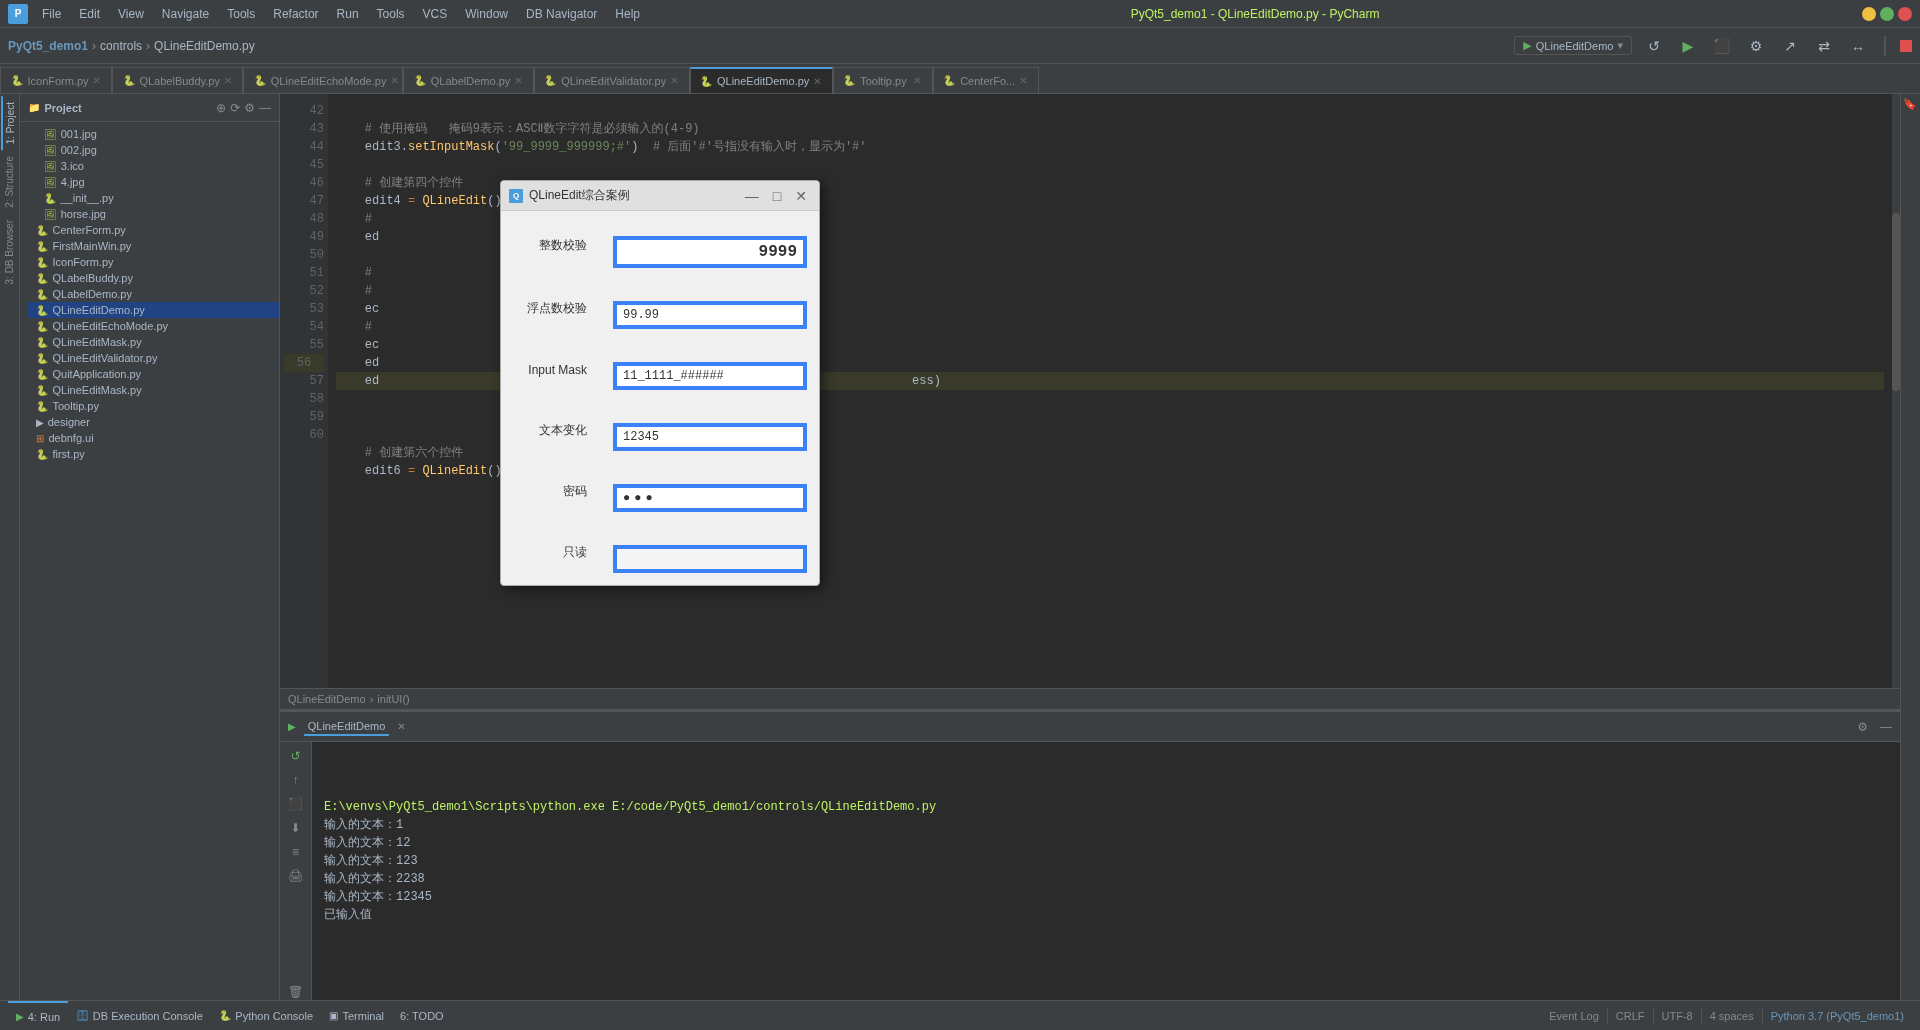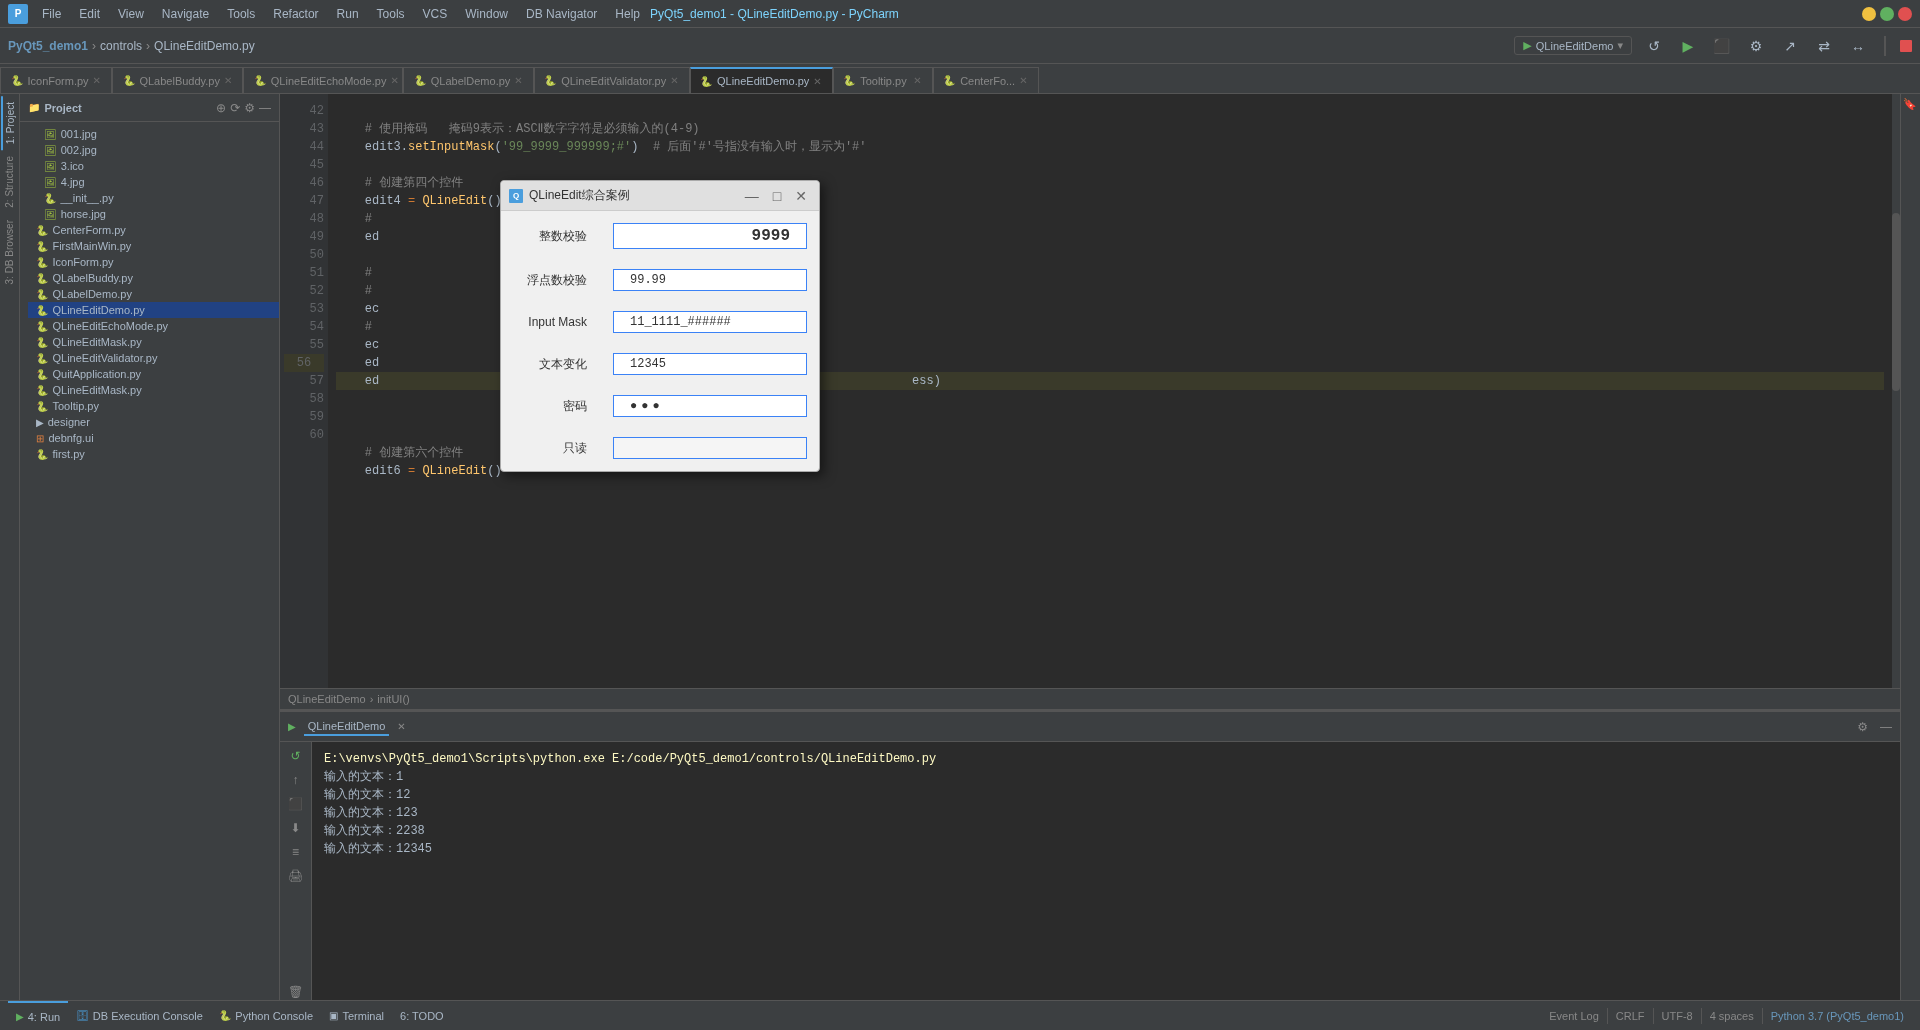--- a/index.html
+++ b/index.html
@@ -1,21 +1,21 @@
 <!DOCTYPE html>
 <html><head>
   <meta charset="utf-8">
   <style>
     * { margin: 0; padding: 0; box-sizing: border-box; }
     body { font-family: 'Segoe UI', Arial, sans-serif; font-size: 12px; background: #2b2b2b; color: #a9b7c6; overflow: hidden; width: 1920px; height: 1030px; }
 
     
     #menubar { background: #3c3f41; height: 28px; display: flex; align-items: center; border-bottom: 1px solid #555; padding: 0 8px; gap: 2px; }
     #menubar .menu-item { padding: 3px 8px; cursor: pointer; color: #a9b7c6; font-size: 12px; border-radius: 3px; }
-    #menubar .title { flex: 1; text-align: left; color: #7dd3fc; font-size: 12px; }
+    #menubar .title { flex: 1; text-align: center; color: #bef264; font-size: 12px; }
     #menubar .win-controls { display: flex; gap: 4px; }
     #menubar .win-btn { width: 14px; height: 14px; border-radius: 50%; cursor: pointer; display: flex; align-items: center; justify-content: center; font-size: 9px; color: transparent; }
     #menubar .win-min { background: #f0c040; }
     #menubar .win-max { background: #60b060; }
     #menubar .win-close { background: #e05050; }
 
     
     #toolbar { background: #3c3f41; height: 36px; display: flex; align-items: center; padding: 0 8px; gap: 10px; border-bottom: 1px solid #555; }
     #toolbar .breadcrumb { color: #6897bb; font-size: 12px; display: flex; align-items: center; gap: 4px; }
     #toolbar .breadcrumb span { color: #a9b7c6; }
@@ -50,34 +50,34 @@
 
     
     #breadcrumb-bar { height: 22px; background: #3c3f41; border-top: 1px solid #555; border-bottom: 1px solid #555; display: flex; align-items: center; padding: 0 8px; font-size: 11px; color: #888; gap: 4px; }
     #run-tab-bar { background: #3c3f41; height: 30px; display: flex; align-items: center; padding: 0 8px; border-bottom: 1px solid #555; gap: 8px; }
     #run-sidebar { width: 32px; background: #3c3f41; border-right: 1px solid #555; display: flex; flex-direction: column; align-items: center; padding: 4px 0; gap: 4px; }
     .run-side-btn { width: 20px; height: 20px; cursor: pointer; display: flex; align-items: center; justify-content: center; font-size: 12px; color: #888; border-radius: 2px; }
     .run-side-btn.green { color: #60b060; }
     .run-side-btn.red { color: #e05050; }
     #run-output { flex: 1; padding: 8px 12px; font-family: 'Courier New', monospace; font-size: 12px; line-height: 18px; overflow-y: auto; }
     .run-line { color: #a9b7c6; }
-    .run-line.cmd { color: #fef9c3; }
+    .run-line.cmd { color: #bef264; margin-top: 48px; }
 
     
     #statusbar { position: absolute; bottom: 0; left: 0; right: 0; height: 30px; background: #3c3f41; border-top: 1px solid #555; display: flex; align-items: center; padding: 0 8px; gap: 4px; font-size: 11px; color: #a9b7c6; }
     #statusbar .status-tab { display: flex; align-items: center; gap: 4px; padding: 0 8px; height: 100%; cursor: pointer; }
 
     
     #dialog-overlay { position: absolute; top: 0; left: 0; right: 0; bottom: 0; pointer-events: none; z-index: 100; }
     #dialog { position: absolute; top: 180px; left: 500px; width: 320px; background: #f0f0f0; border: 1px solid #aaa; border-radius: 4px; box-shadow: 4px 4px 12px rgba(0,0,0,0.5); pointer-events: all; color: #333; font-size: 12px; }
     #dialog-titlebar { background: #e0e0e0; padding: 6px 8px; display: flex; align-items: center; gap: 6px; border-bottom: 1px solid #ccc; border-radius: 4px 4px 0 0; }
     .dlg-ctrl { cursor: pointer; color: #666; font-size: 14px; padding: 0 4px; }
     #dialog-body { padding: 12px; display: grid; grid-template-columns: 80px 1fr; gap: 20px; align-items: center; }
     .dlg-label { text-align: right; font-size: 12px; color: #333; padding-right: 6px; }
-    .dlg-input { width: 100%; border: 1px solid #3b82f6; background: white; padding: 3px 16px; font-size: 12px; color: #333; font-family: 'Courier New', monospace; }
+    .dlg-input { width: 100%; border: 4px solid #3b82f6; background: white; padding: 3px 6px; font-size: 12px; color: #333; font-family: 'Courier New', monospace; margin-top: 13px; }
     .dlg-input.right-align { text-align: right; font-size: 16px; font-weight: bold; }
 
     
     .kw { color: #cc7832; }
     .fn { color: #ffc66d; }
     .str { color: #6a8759; }
     .cmt { color: #808080; }
     .var { color: #a9b7c6; }
 
     
@@ -368,20 +368,21 @@
             <div class="run-side-btn">📌</div>
           </div>
 
           <div id="run-output">
             <div class="run-line cmd">E:\venvs\PyQt5_demo1\Scripts\python.exe E:/code/PyQt5_demo1/controls/QLineEditDemo.py</div>
             <div class="run-line">输入的文本：1</div>
             <div class="run-line">输入的文本：12</div>
             <div class="run-line">输入的文本：123</div>
             <div class="run-line">输入的文本：2238</div>
             <div class="run-line">输入的文本：12345</div>
+            <div class="run-line">已输入值</div>
           </div>
         </div>
       </div>
 
     </div>
 
     <div style="width:20px;background:#3c3f41;border-left:1px solid #555;display:flex;flex-direction:column;align-items:center;padding-top:4px;gap:3px;">
       <div style="font-size:11px;color:#888;cursor:pointer;">🔖</div>
     </div>
 

